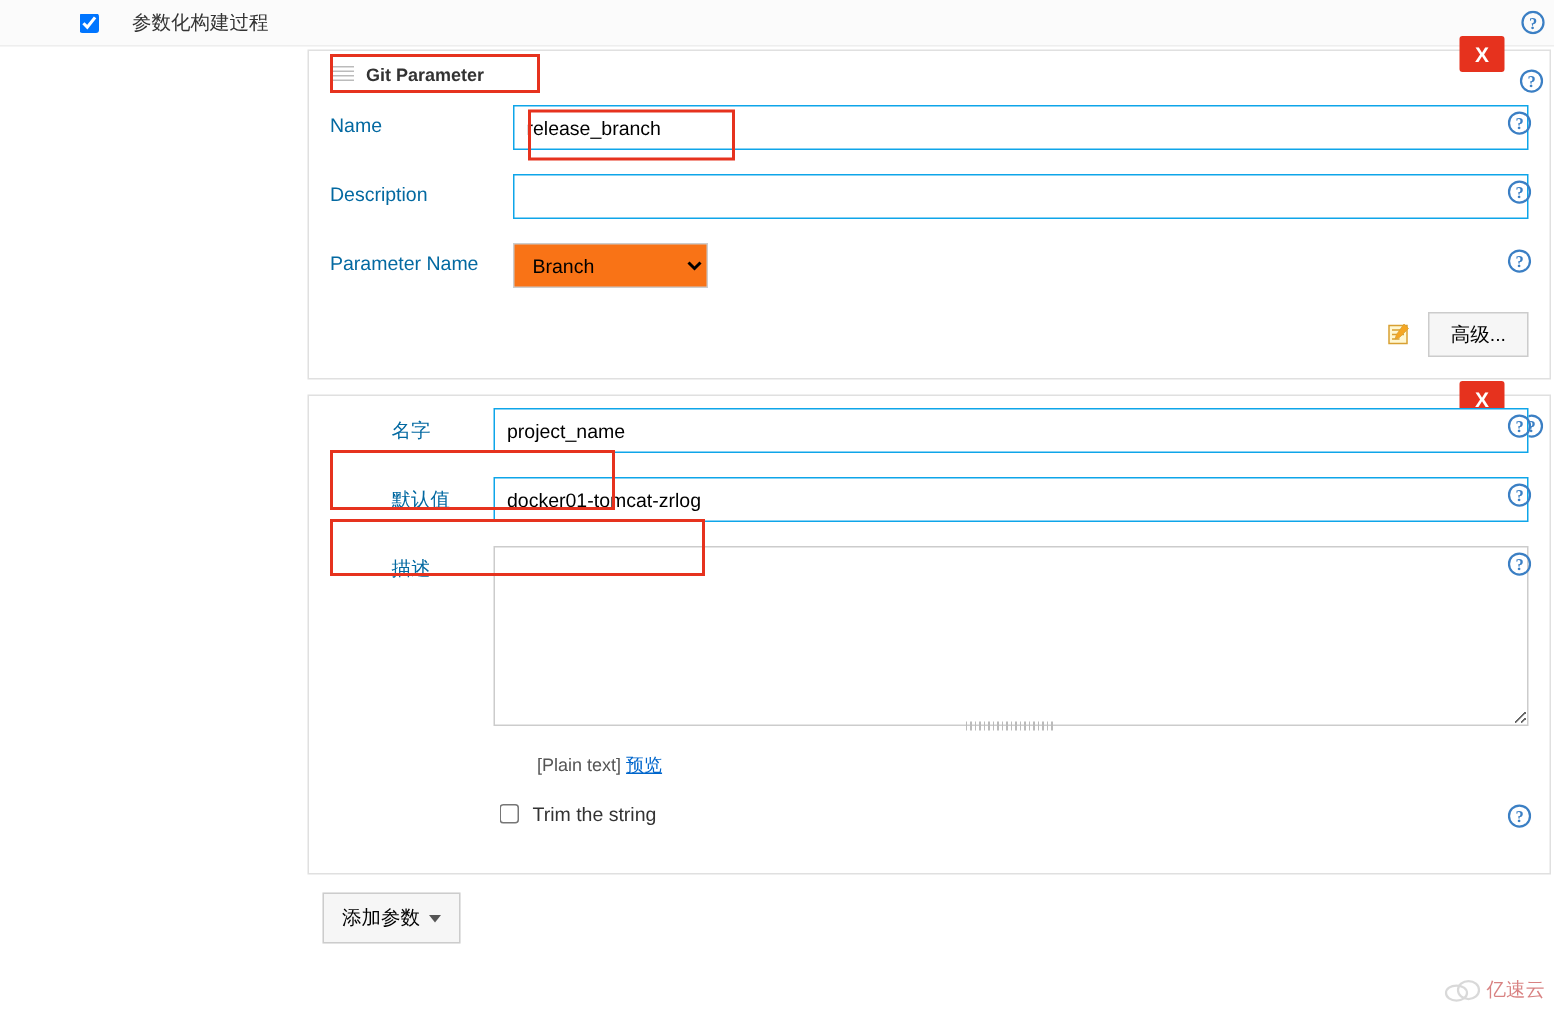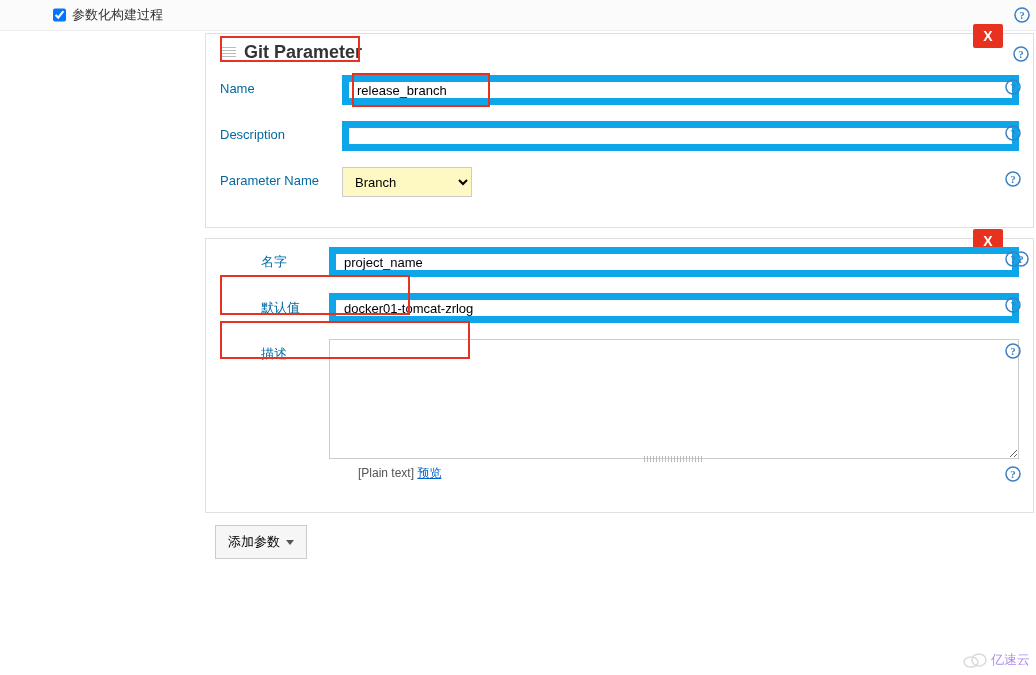--- a/index.html
+++ b/index.html
@@ -15,21 +15,21 @@
   }
   .root { display: flex; flex-direction: column; }
   .top-row {
     display: flex;
     align-items: center;
     justify-content: space-between;
     padding: 6px 6px 6px 14px;
     background: #fbfbfb;
     border-bottom: 1px solid #eee;
   }
-  .top-left { display: flex; gap: 6px; padding-left: 39px; }
+  .top-left { display: flex; align-items: center; gap: 22px; padding-left: 39px; }
   .top-left input[type="checkbox"] { margin:0; }
   .help-icon {
     width: 16px; height: 16px; display:inline-flex; align-items:center; justify-content:center;
     cursor: default;
   }
   .help-icon svg { width:16px; height:16px; }
 
   .body-row { display:flex; flex:1; }
   .left-pad { width: 205px; flex:0 0 205px; }
   .right-side { flex:1; padding: 2px 2px 0 0; display:flex; flex-direction:column; gap:10px; position:relative; }
@@ -45,21 +45,21 @@
     margin-bottom: 12px;
   }
   .drag-icon {
     width: 16px; height: 16px;
     background:
       linear-gradient(#bbb,#bbb) 0 2px/16px 1px no-repeat,
       linear-gradient(#bbb,#bbb) 0 5px/16px 1px no-repeat,
       linear-gradient(#bbb,#bbb) 0 8px/16px 1px no-repeat,
       linear-gradient(#bbb,#bbb) 0 11px/16px 1px no-repeat;
   }
-  .param-title { font-weight: bold; font-size: 18px; }
+  .param-title { font-weight: bold; font-size: 12px; }
 
   .close-btn {
     position: absolute;
     top: -10px; right: 30px;
     background: #e6321e;
     color: #fff;
     width: 30px; height: 24px;
     display:flex; align-items:center; justify-content:center;
     font-weight: bold;
     font-size: 14px;
@@ -75,33 +75,33 @@
   .form-row:last-child { margin-bottom: 0; }
   .form-label {
     width: 110px; flex: 0 0 110px;
     padding-top: 6px;
     color: #0369a1;
   }
   .sp-label { width: 56px; flex:0 0 56px;margin-left:41px; }
   .form-field { flex:1; display:flex; align-items:center; }
   .text-input {
     width: 100%;
-    border: 7px solid #0ea5e9;
+    border: 1px solid #0ea5e9;
     padding: 5px 8px;
     font-size: 13px;
     font-family: inherit;
     height: 30px;
   }
   .select-input {
     width: 130px;
     border: 1px solid #ccc;
     padding: 4px 8px;
     font-size: 13px;
     height: 30px;
-    background:#fef9c3;
+    background:#f97316;
   }
   .textarea-input {
     width: 100%;
     border: 1px solid #ccc;
     padding: 5px 8px;
     font-size: 13px;
     font-family: inherit;
     resize: both;
     height: 120px;
   }
@@ -113,21 +113,21 @@
   }
   .adv-btn {
     border:1px solid #ccc;
     background:#f6f6f6;
     padding: 5px 14px;
     font-size: 13px;
     cursor:pointer;
   }
   .note-icon { width:18px; height:18px; }
 
-  .plain-text-row { color:#555; font-size:12px; margin-top:0;padding-left:29px; }
+  .plain-text-row { color:#555; font-size:12px; margin-top:12px;padding-left:29px; }
   .plain-text-row a { color:#0066cc; text-decoration: underline; }
 
   .trim-row { display:flex; align-items:center; gap:6px; margin-top:14px; }
 
   .add-param-row { padding: 2px 0 11px 10px; }
   .add-param-btn {
     border:1px solid #ccc;
     background:#f6f6f6;
     padding: 7px 12px;
     font-size: 13px;
@@ -140,21 +140,21 @@
   .hl-title { left:14px; top:2px; width:140px; height:26px; }
   .hl-name-field { left:146px; top:39px; width:138px; height:34px; }
   
   .hl-sp-name { left:14px; top:36px; width:190px; height:40px; }
   .hl-sp-default { left:14px; top:82px; width:250px; height:38px; }
 
   .watermark {
     position:fixed; right:6px; bottom:6px;
     opacity:0.55;
     display:flex; align-items:center; gap:4px;
-    color:#6d28d9; font-size:13px;
+    color:#b91c1c; font-size:13px;
   }
   .watermark svg { width:24px; height:18px; }
 
   .textarea-grip {
     height: 6px;
     background: repeating-linear-gradient(90deg,#bbb,#bbb 1px,transparent 1px,transparent 3px);
     margin: 0 auto;
     width: 60px;
     position: relative;
     top: -3px;
@@ -233,20 +233,30 @@
             </select>
           </div>
           <span class="help-icon row-help">
             <svg viewBox="0 0 16 16">
                 <circle cx="8" cy="8" r="7" fill="none" stroke="#3b7fc4" stroke-width="1.5"></circle>
                 <text x="8" y="12" text-anchor="middle" font-size="11" font-family="Georgia" font-weight="bold" fill="#3b7fc4">?</text>
               </svg>
           </span>
         </div>
 
+        <div class="adv-row">
+          <span class="note-icon">
+            <svg viewBox="0 0 18 18">
+                <rect x="2" y="3" width="12" height="12" fill="#fff7d1" stroke="#d8a032"></rect>
+                <path d="M4 6h8M4 9h8M4 12h5" stroke="#d8a032" stroke-width="1"></path>
+                <path d="M12 2l3 3-6 6-3 1 1-3z" fill="#f5a623" stroke="#d8a032" stroke-width="0.5"></path>
+              </svg>
+          </span>
+          <button class="adv-btn">高级...</button>
+        </div>
 
         <div class="hl1 hl-title"></div>
         <div class="hl1 hl-name-field"></div>
       </div>
 
       <div class="param-box">
         <div class="close-btn">X</div>
 
 
         <span class="help-icon top-help">
@@ -283,20 +293,24 @@
         </div>
 
         <div class="form-row">
           <div class="form-label sp-label">描述</div>
           <div class="form-field" style="flex-direction:column; align-items:stretch;">
             <textarea class="textarea-input" style=""></textarea>
             <div class="textarea-grip"></div>
             <div class="plain-text-row">
               <span>[Plain text] </span><a href="#">预览</a>
             </div>
+            <div class="trim-row">
+              <input type="checkbox" style="">
+              <span>Trim the string</span>
+            </div>
           </div>
           <span class="help-icon row-help">
             <svg viewBox="0 0 16 16">
                 <circle cx="8" cy="8" r="7" fill="none" stroke="#3b7fc4" stroke-width="1.5"></circle>
                 <text x="8" y="12" text-anchor="middle" font-size="11" font-family="Georgia" font-weight="bold" fill="#3b7fc4">?</text>
               </svg>
           </span>
           <span class="help-icon" style="position:absolute; right:-2px; bottom:0;">
             <svg viewBox="0 0 16 16">
                 <circle cx="8" cy="8" r="7" fill="none" stroke="#3b7fc4" stroke-width="1.5"></circle>

